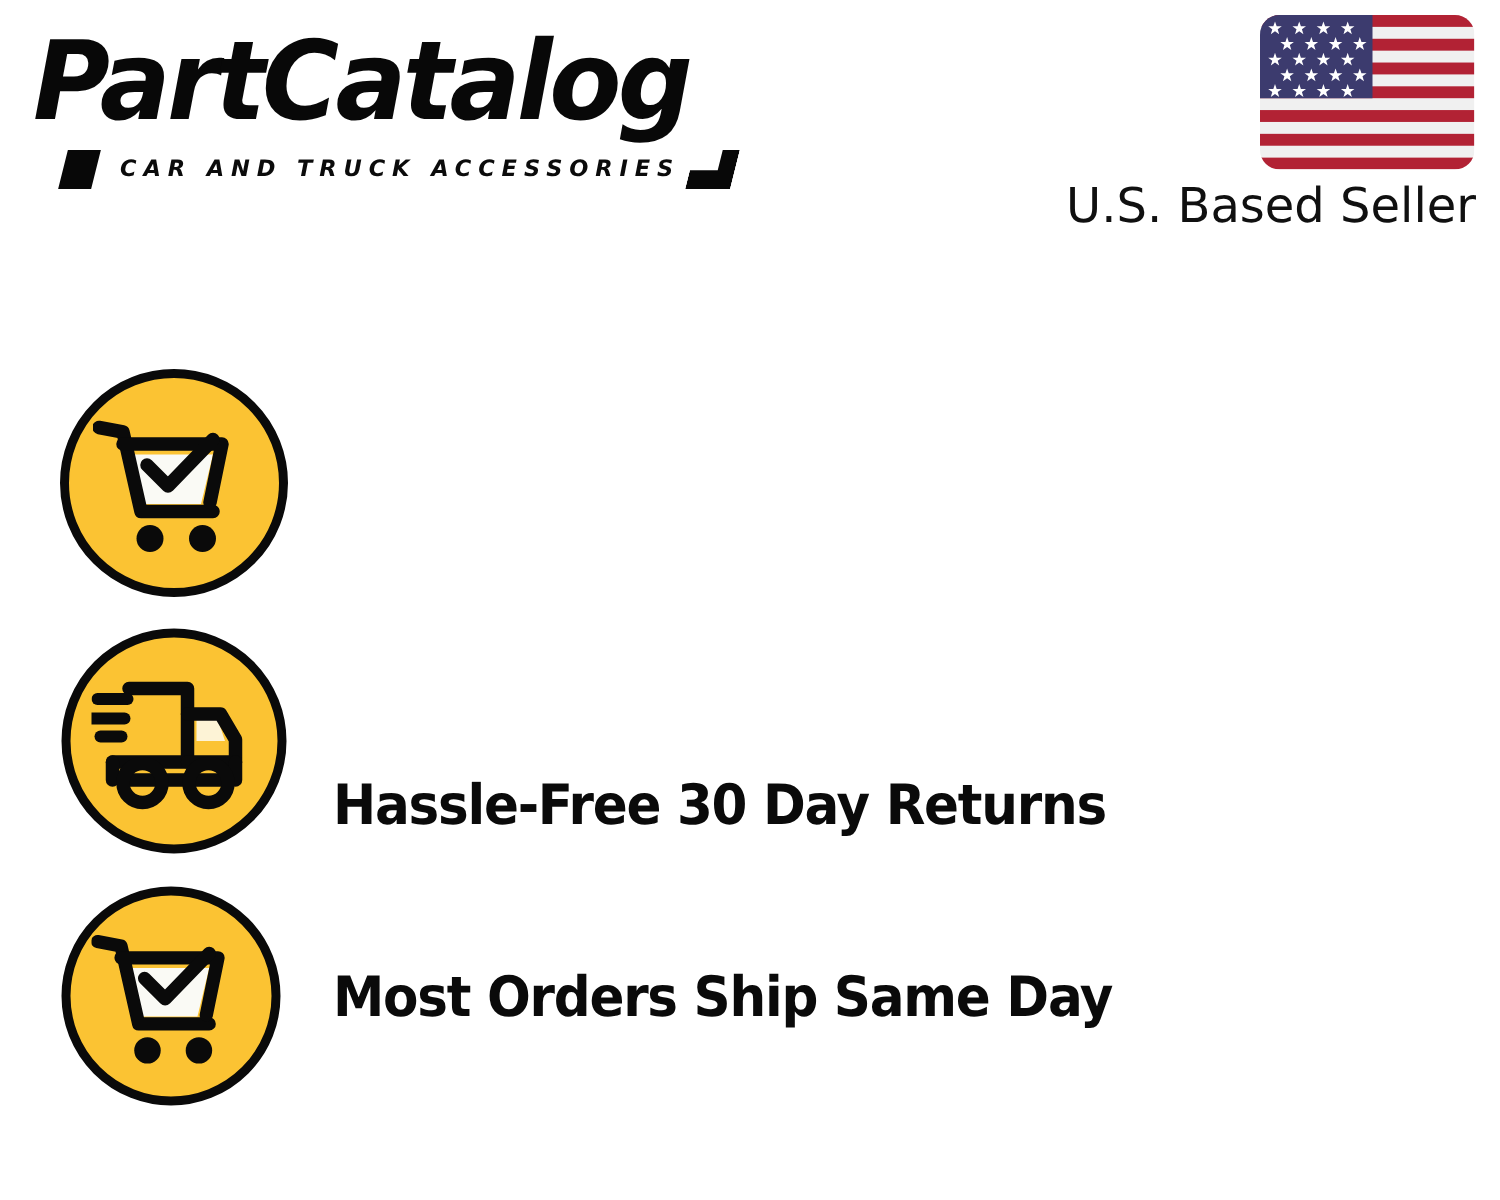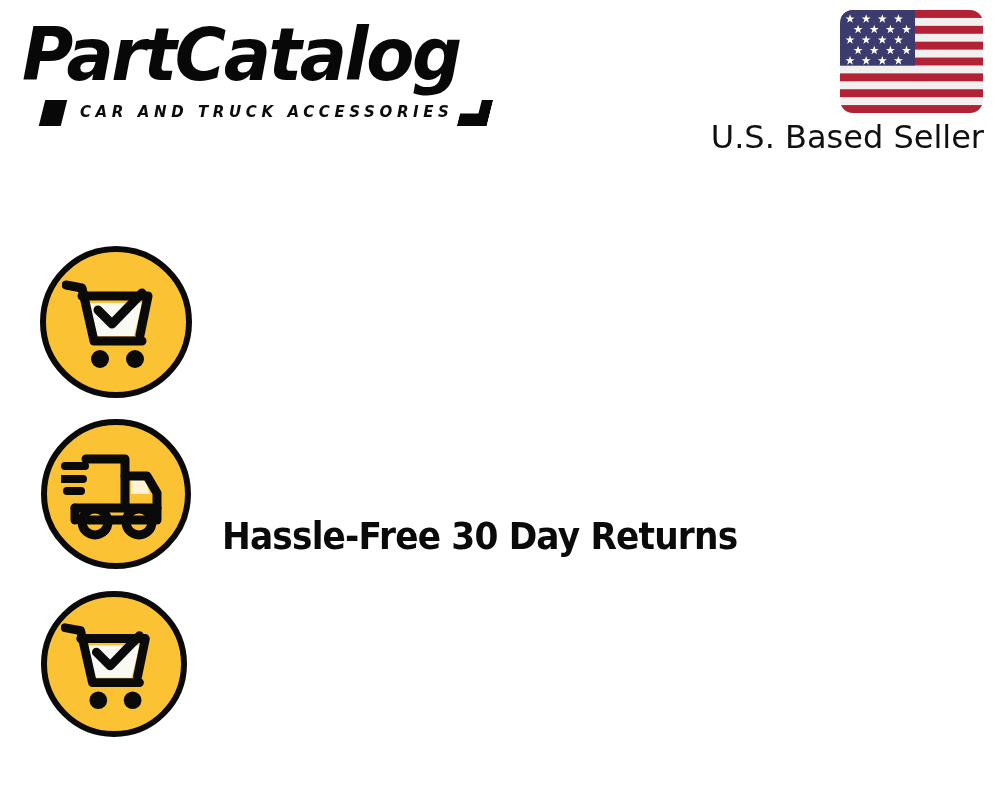--- a/index.html
+++ b/index.html
@@ -242,14 +242,17 @@
       <svg width="106" height="98" viewBox="0 0 108 100" xmlns="http://www.w3.org/2000/svg" aria-hidden="true">
         <polygon points="26,31 80,31 72,64 34,64" fill="#FAFAF5"></polygon>
         <path d="M4 13 L20 16 L32 69 L80 69" fill="none" stroke="#0A0A0A" stroke-width="9" stroke-linecap="round" stroke-linejoin="round"></path>
         <path d="M20 24 L86 24 L78 63" fill="none" stroke="#0A0A0A" stroke-width="9" stroke-linecap="round" stroke-linejoin="round"></path>
         <path d="M36 38 L50 52 L80 21" fill="none" stroke="#0A0A0A" stroke-width="9" stroke-linecap="round" stroke-linejoin="round"></path>
         <circle cx="38" cy="87" r="9" fill="#0A0A0A"></circle>
         <circle cx="73" cy="87" r="9" fill="#0A0A0A"></circle>
       </svg>
     </div>
   </div>
+  <div class="feature-text" id="text-same-day">
+    <div class="feature-title">Most Orders Ship Same Day</div>
+  </div>
 
 </div>
 
 </body></html>

